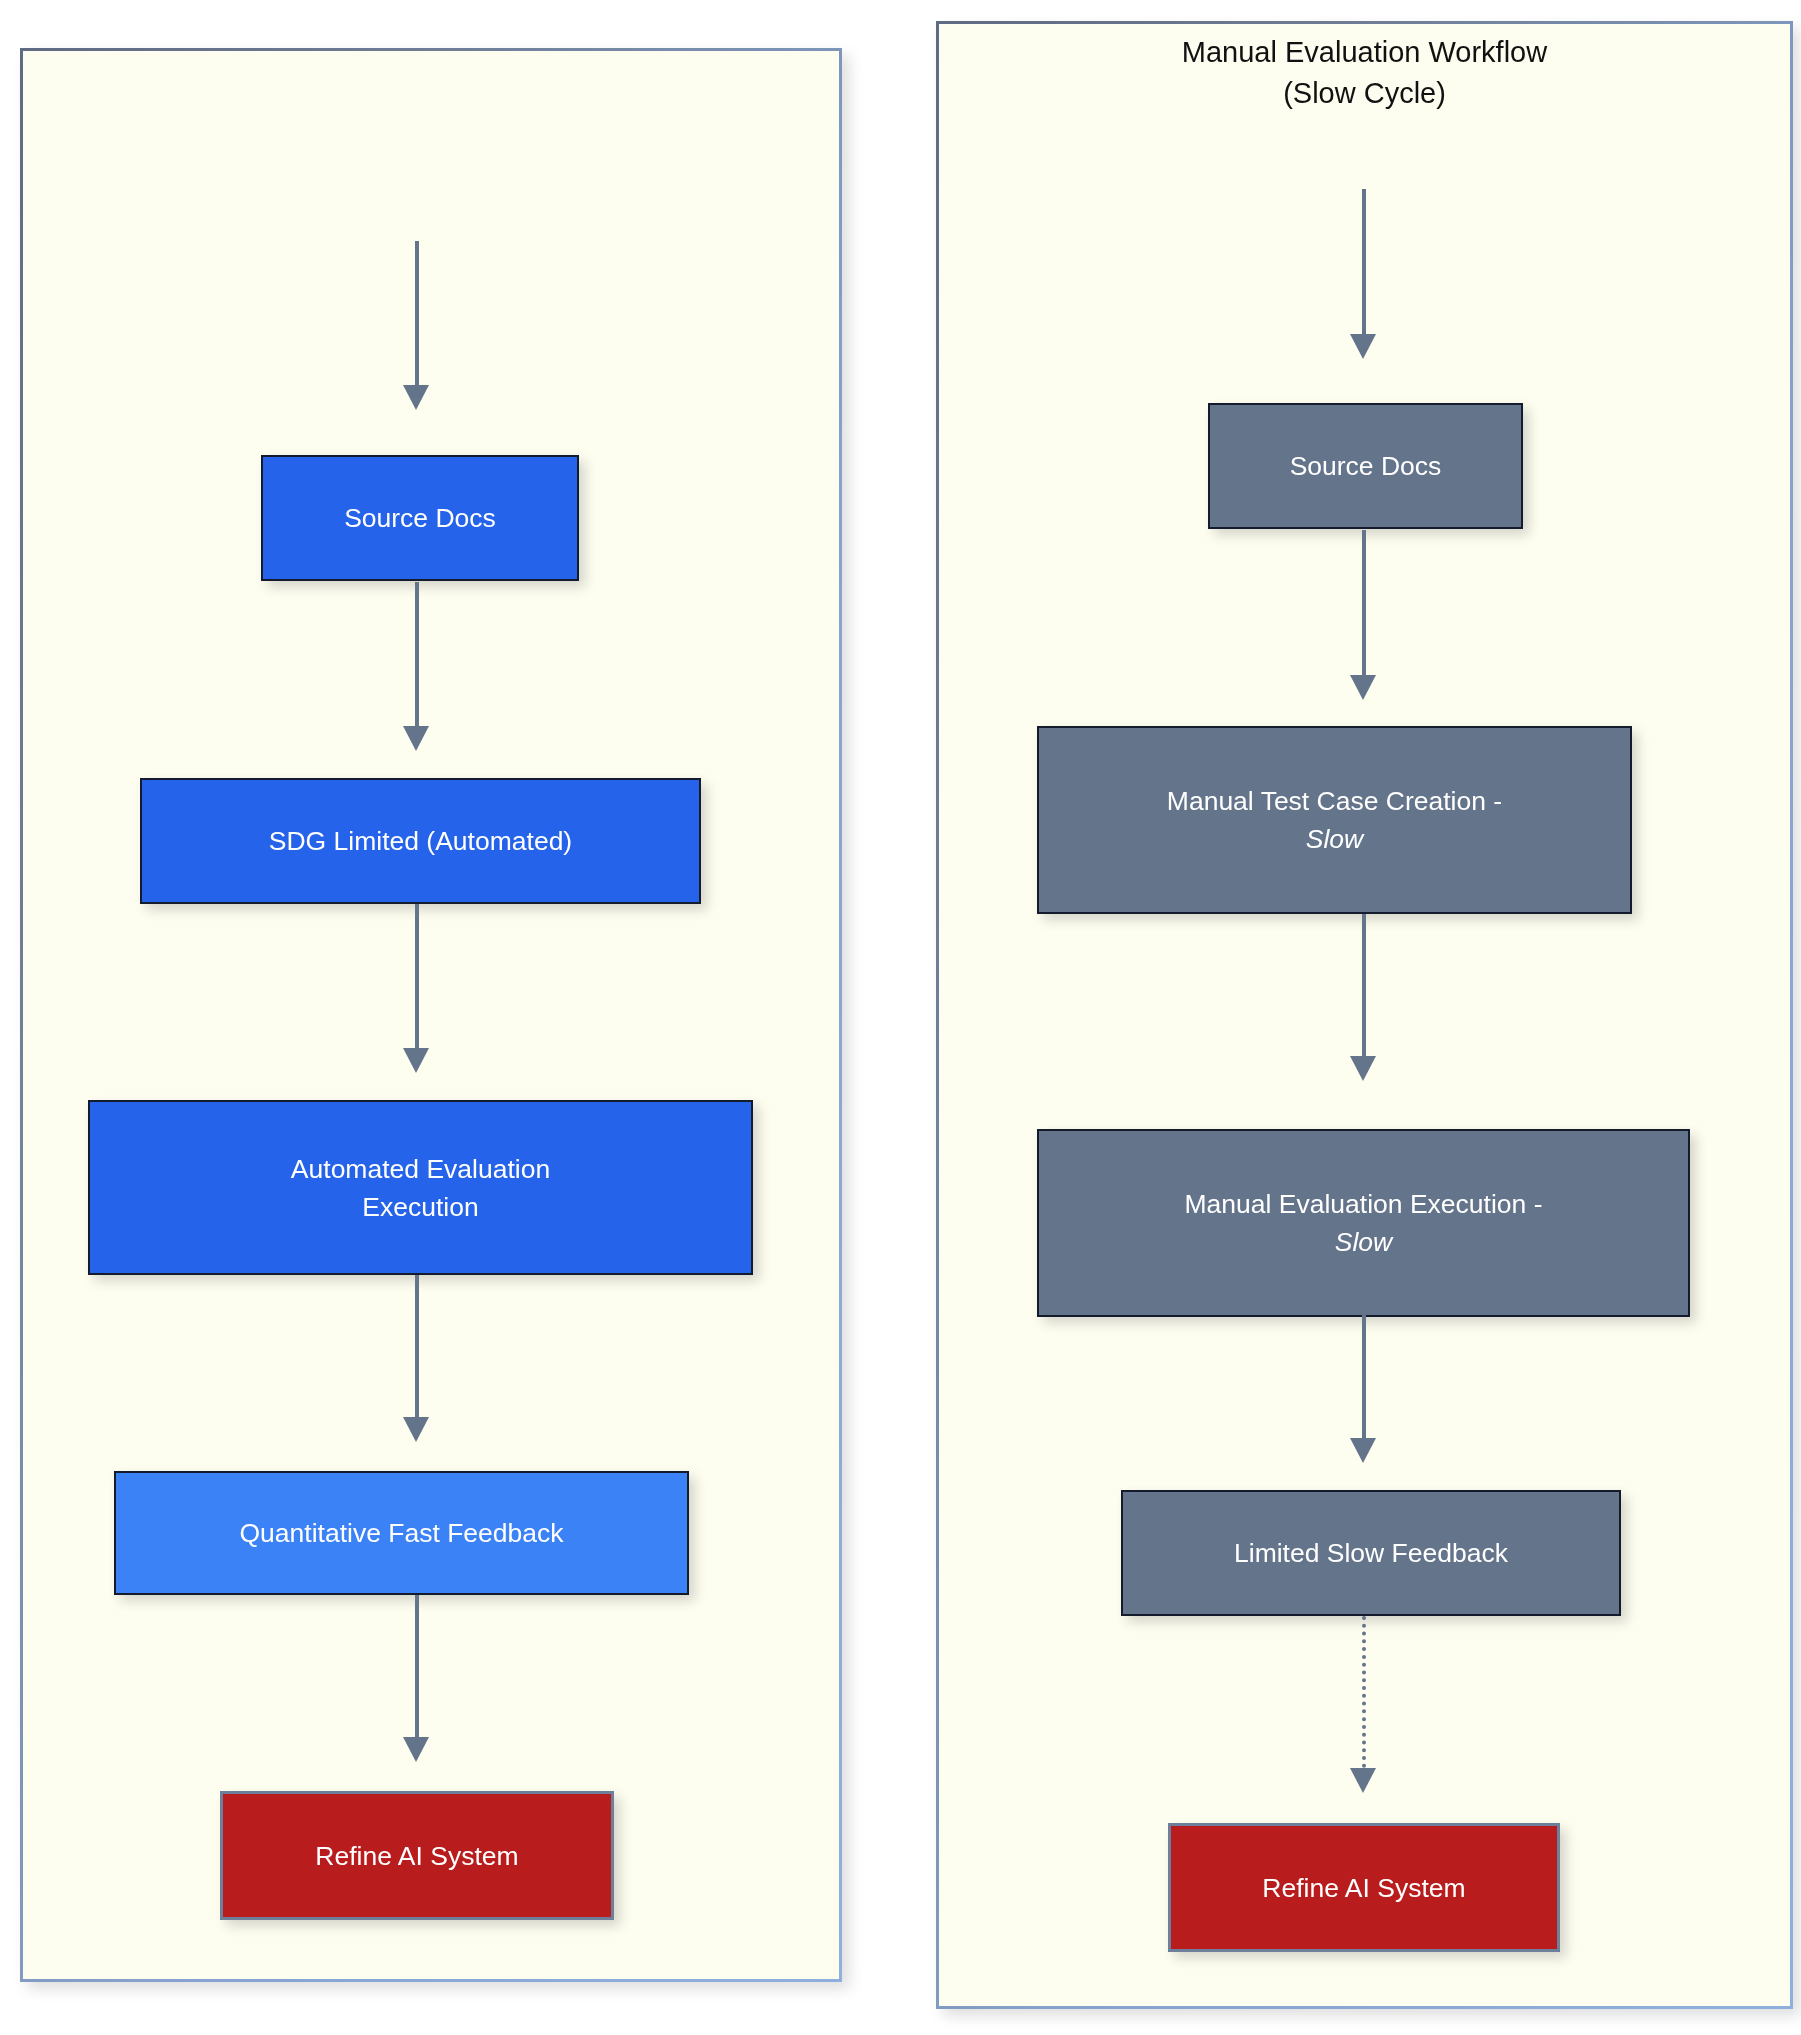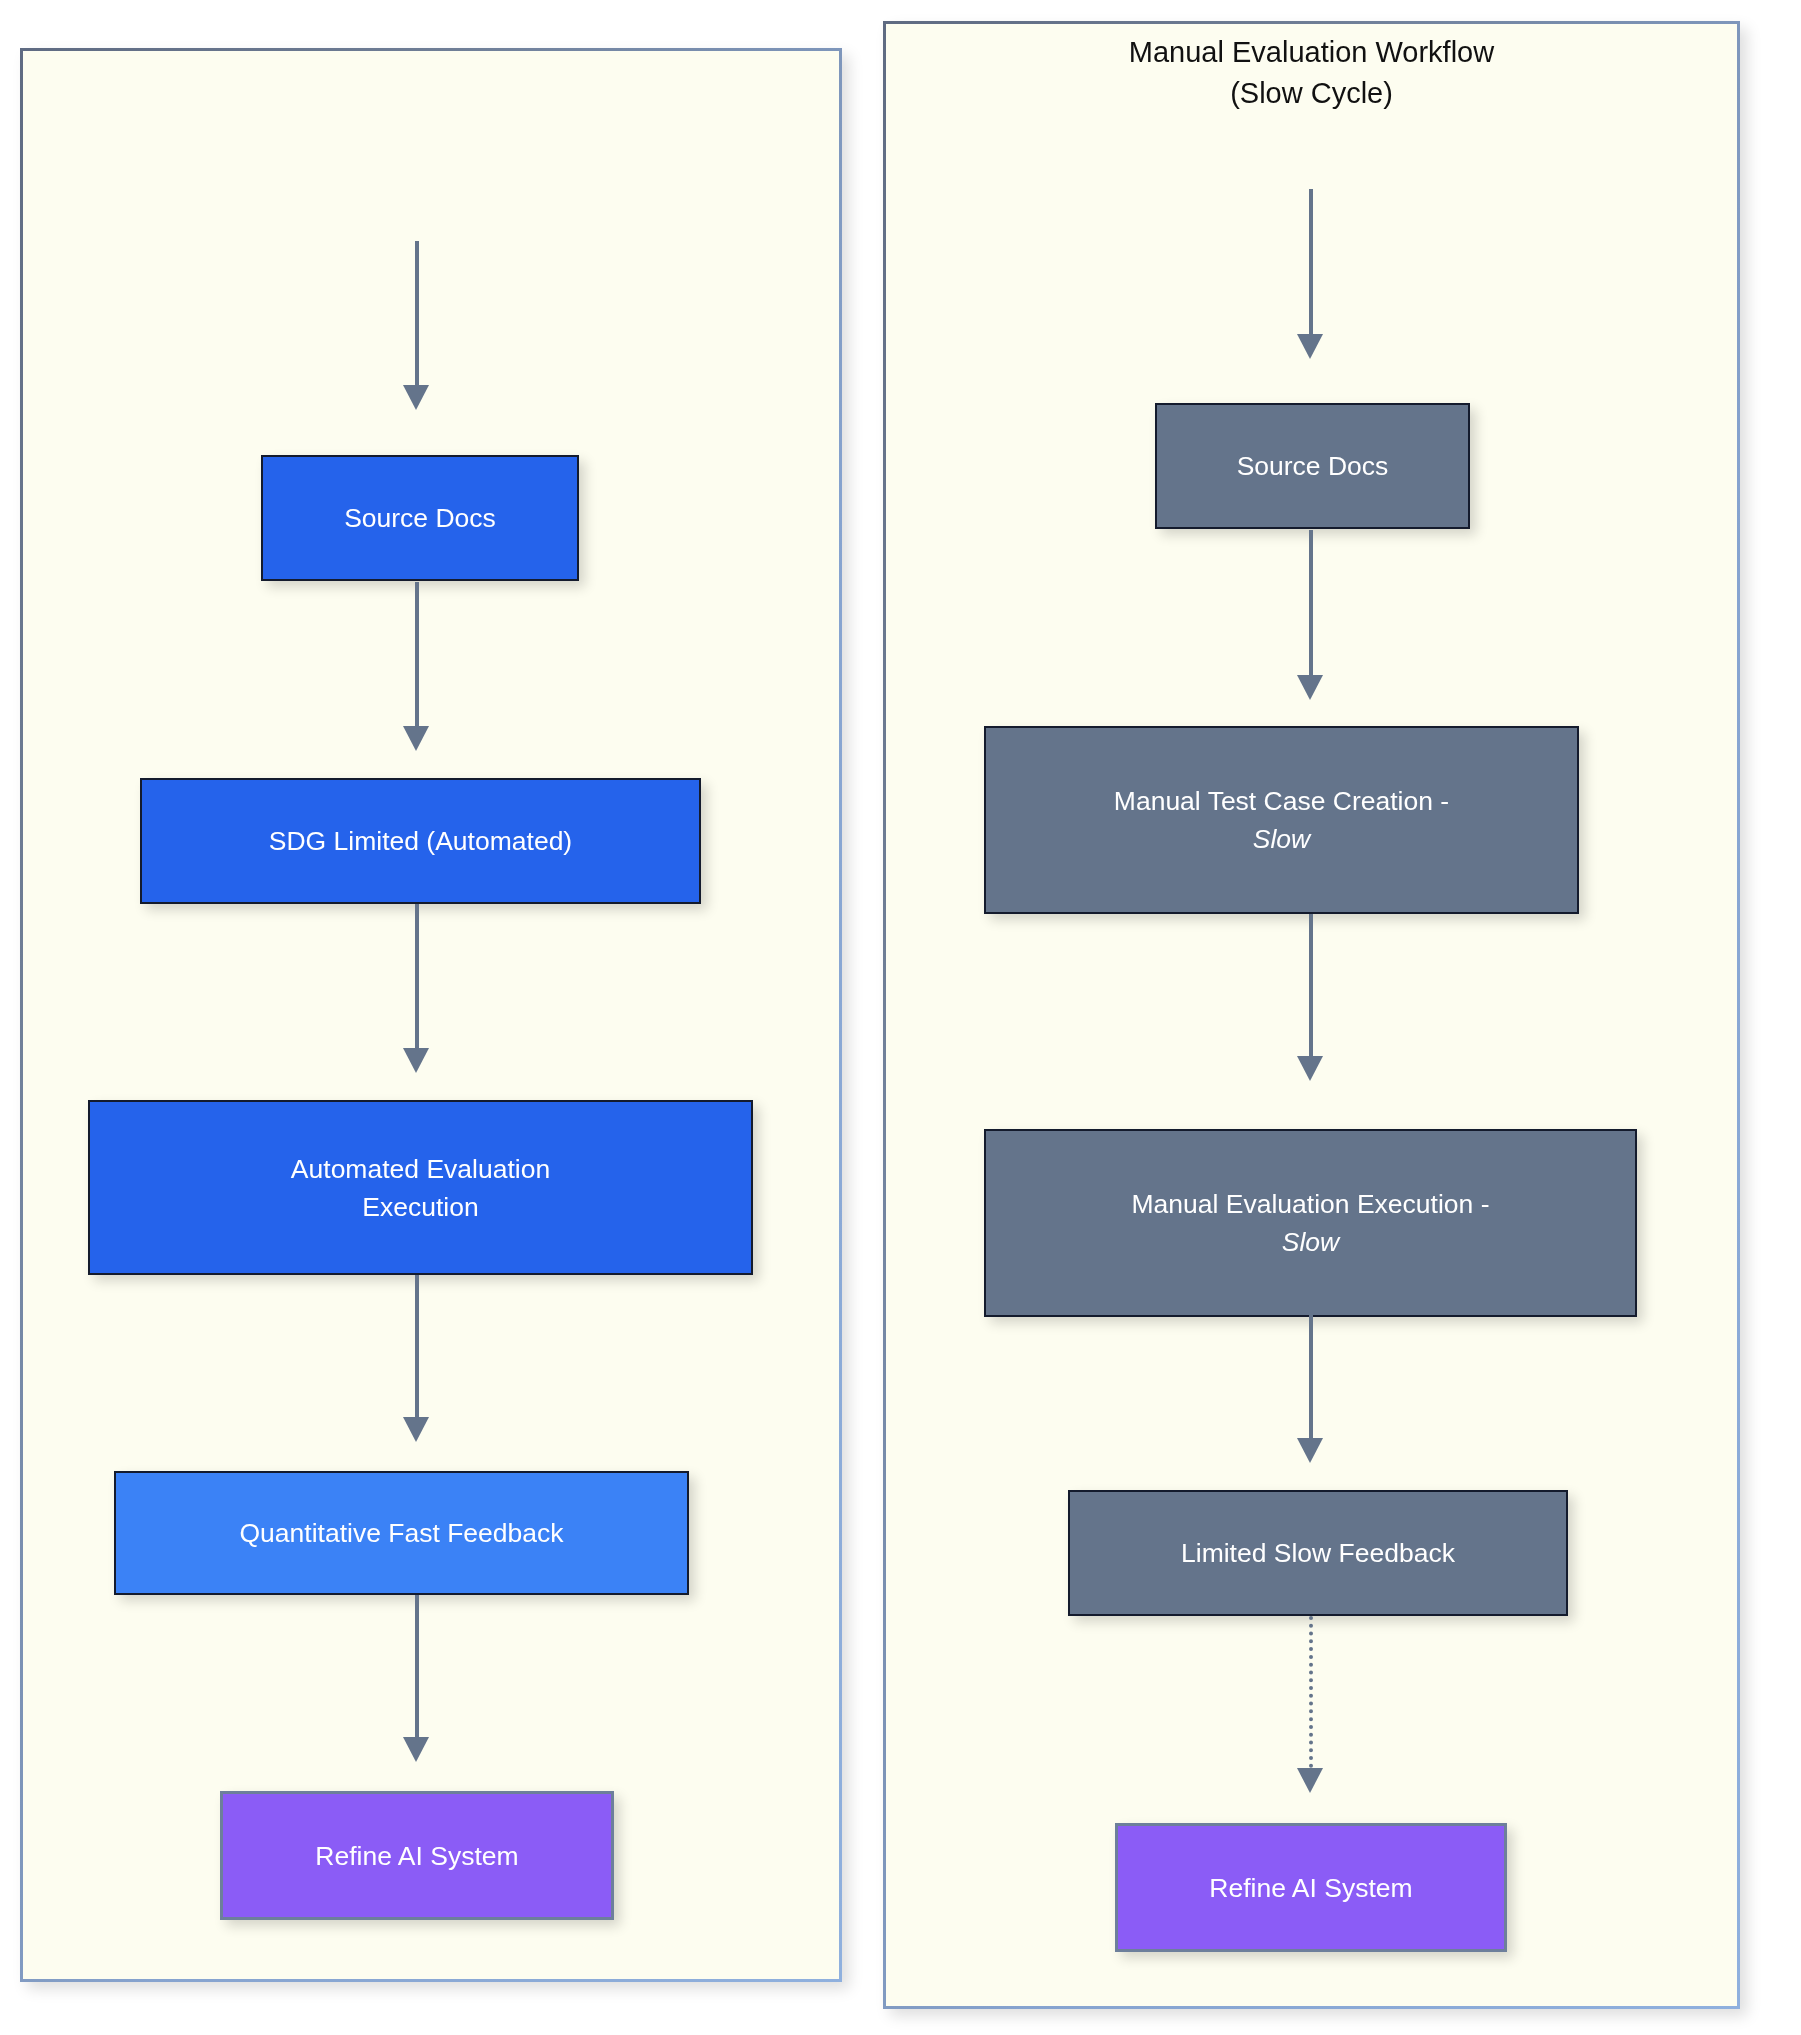--- a/index.html
+++ b/index.html
@@ -34,21 +34,21 @@
     padding:3.2px;
     background: linear-gradient(115deg,#5f6b82 0%, #6f7e96 25%, #86a3cf 60%, #8fb0de 100%);
     -webkit-mask: linear-gradient(#fff 0 0) content-box, linear-gradient(#fff 0 0);
     -webkit-mask-composite: xor;
     mask: linear-gradient(#fff 0 0) content-box, linear-gradient(#fff 0 0);
     mask-composite: exclude;
     pointer-events:none;
   }
 
   #panel-left  { left: 20px;   top: 48px;  width: 822px; height: 1934px; }
-  #panel-right { left: 883px; top: 21px;  width: 857px; height: 1988px; }
+  #panel-right { left: 936px; top: 21px;  width: 857px; height: 1988px; }
 
   .panel-title {
     position: absolute;
     left: 0; right: 0;
     text-align: center;
     color: #111111;
     font-size: 29px;
     line-height: 41px;
     font-weight: 400;
     white-space: pre-line;
@@ -71,21 +71,21 @@
     box-shadow: 6.4px 6.4px 11.7px rgba(0,0,0,0.16);
     padding: 0 7.4px;
   }
   .node .label { display: block; white-space: pre-line; }
   .node .label em { font-style: italic; }
 
   .node.blue-dark  { background: #2563eb; }
   .node.blue-light { background: #3b82f6; }
   .node.gray       { background: #64748b; }
   .node.navy {
-    background: #8b5cf6;
+    background: #b91c1c;
     border: 3.7px solid #6d7f9b;
   }
 
   
   .edge {
     position: absolute;
     width: 0;
   }
   .edge .stem {
     position: absolute;

